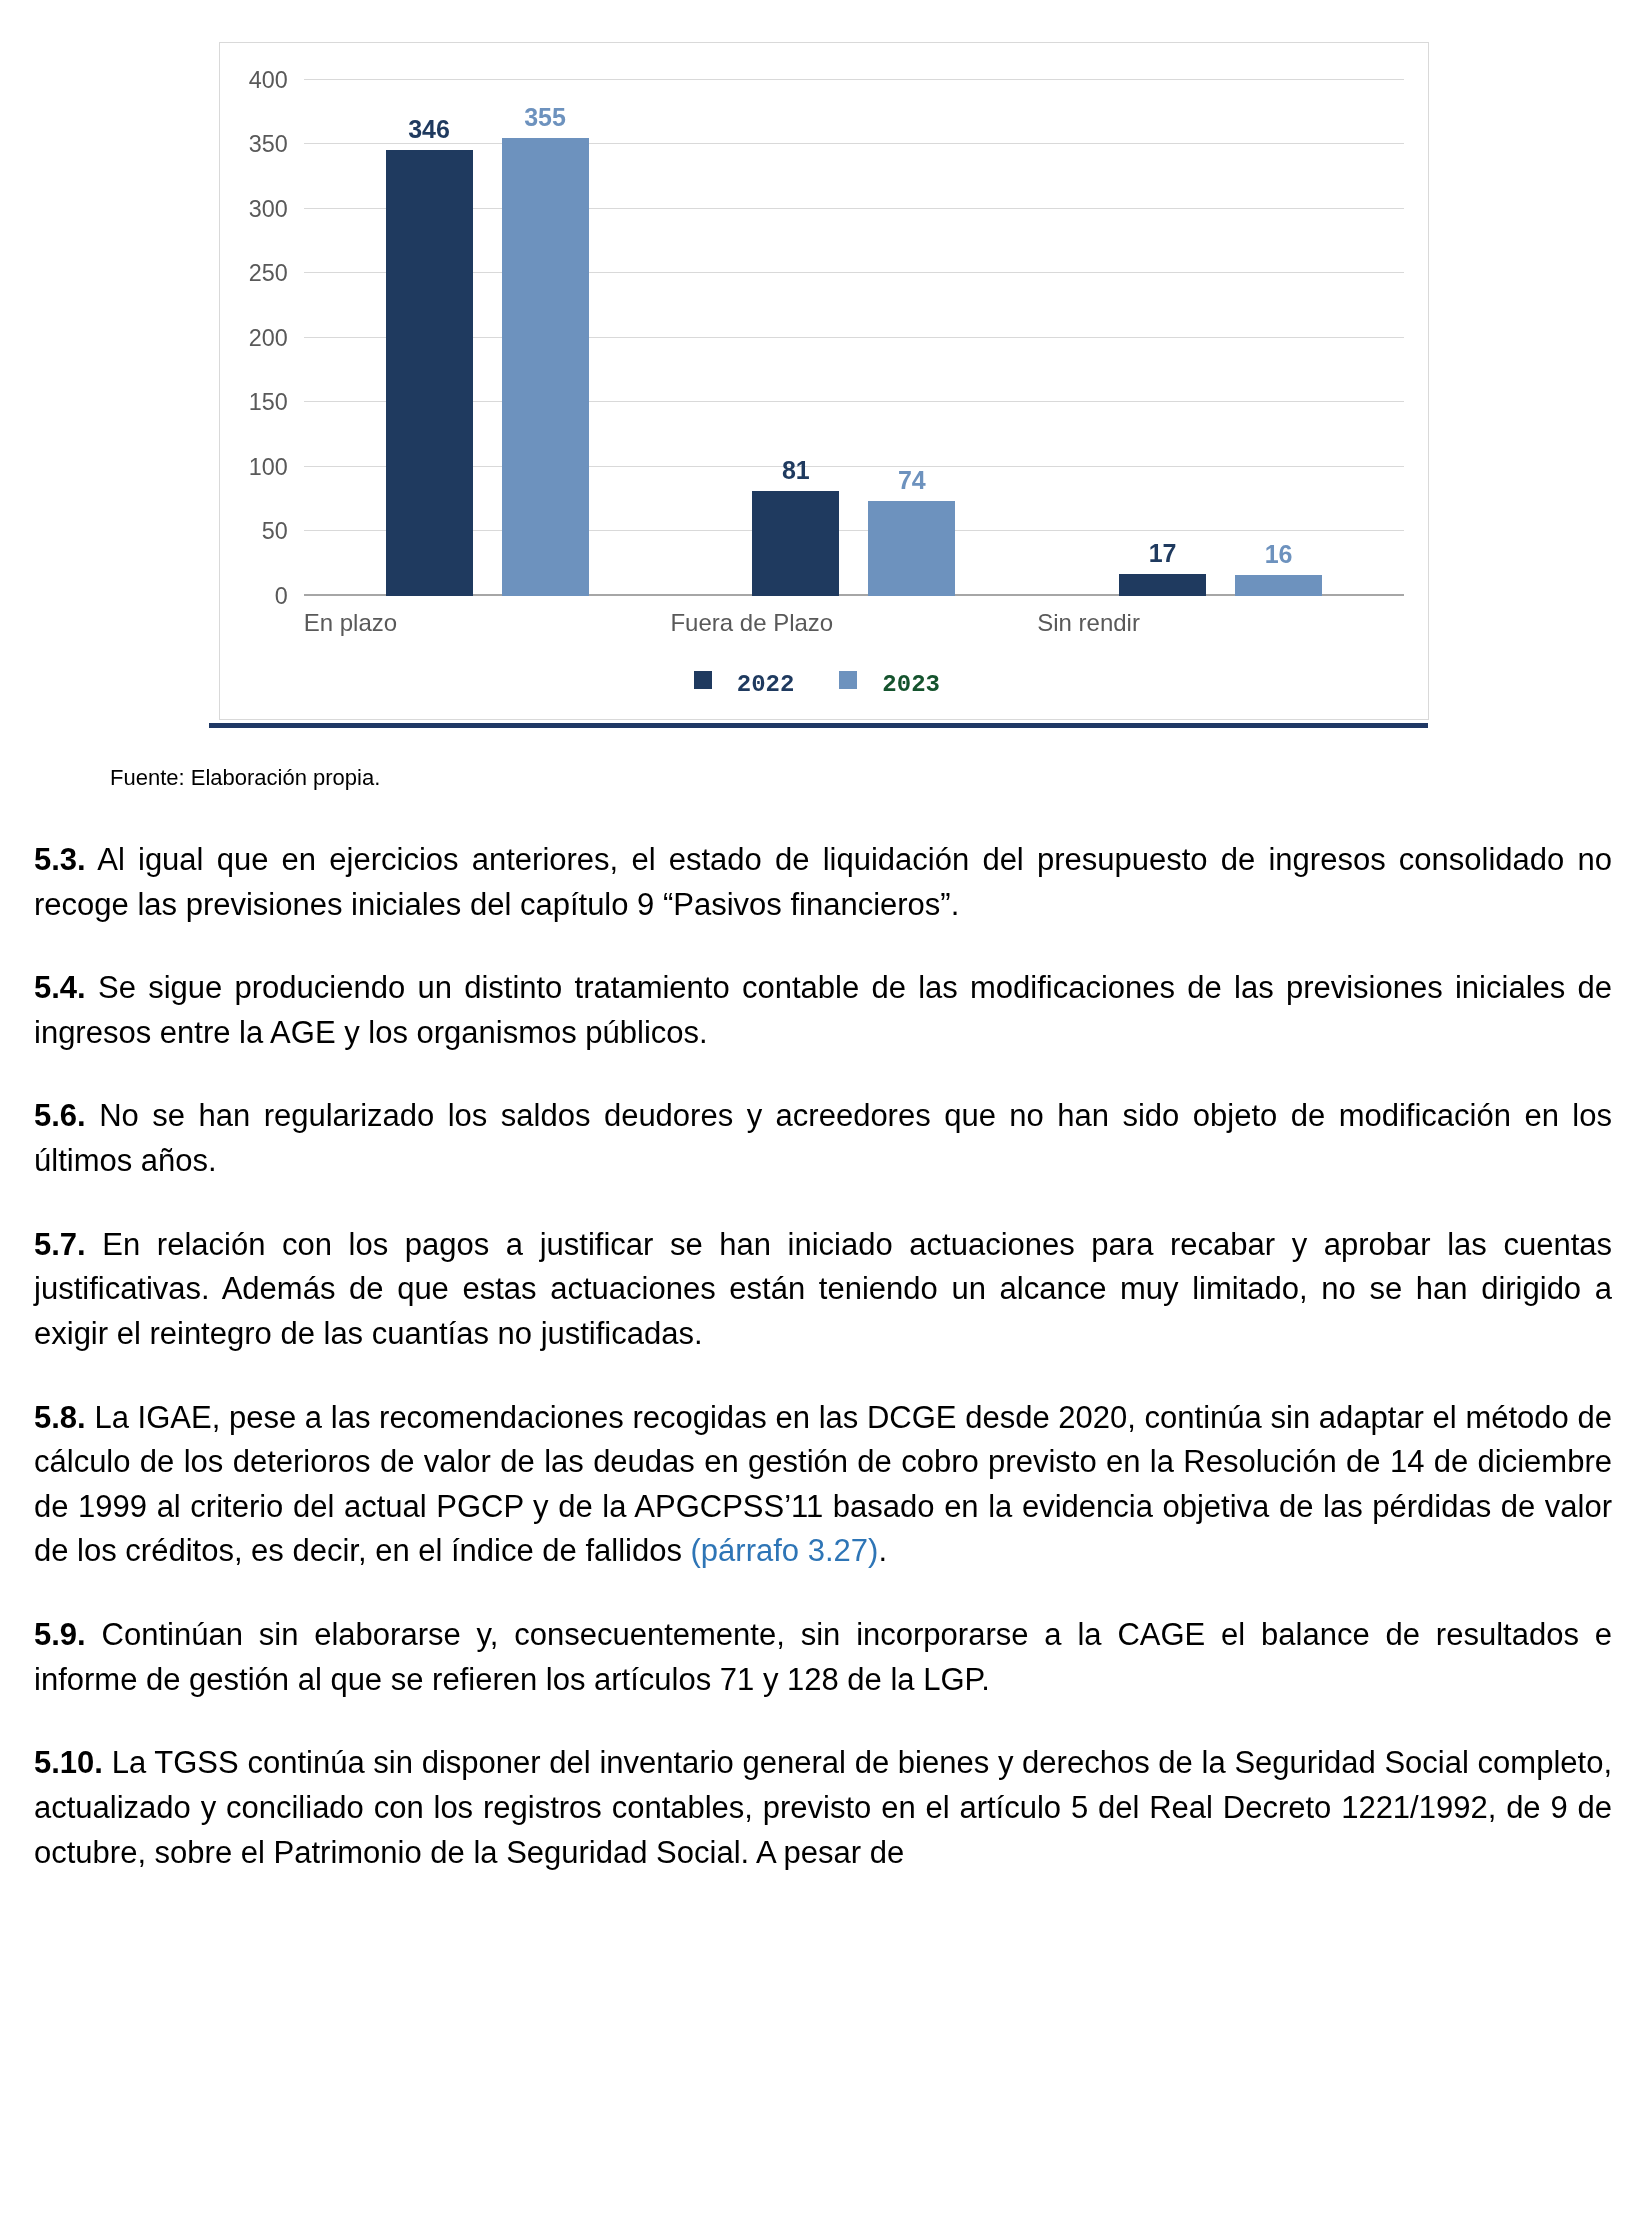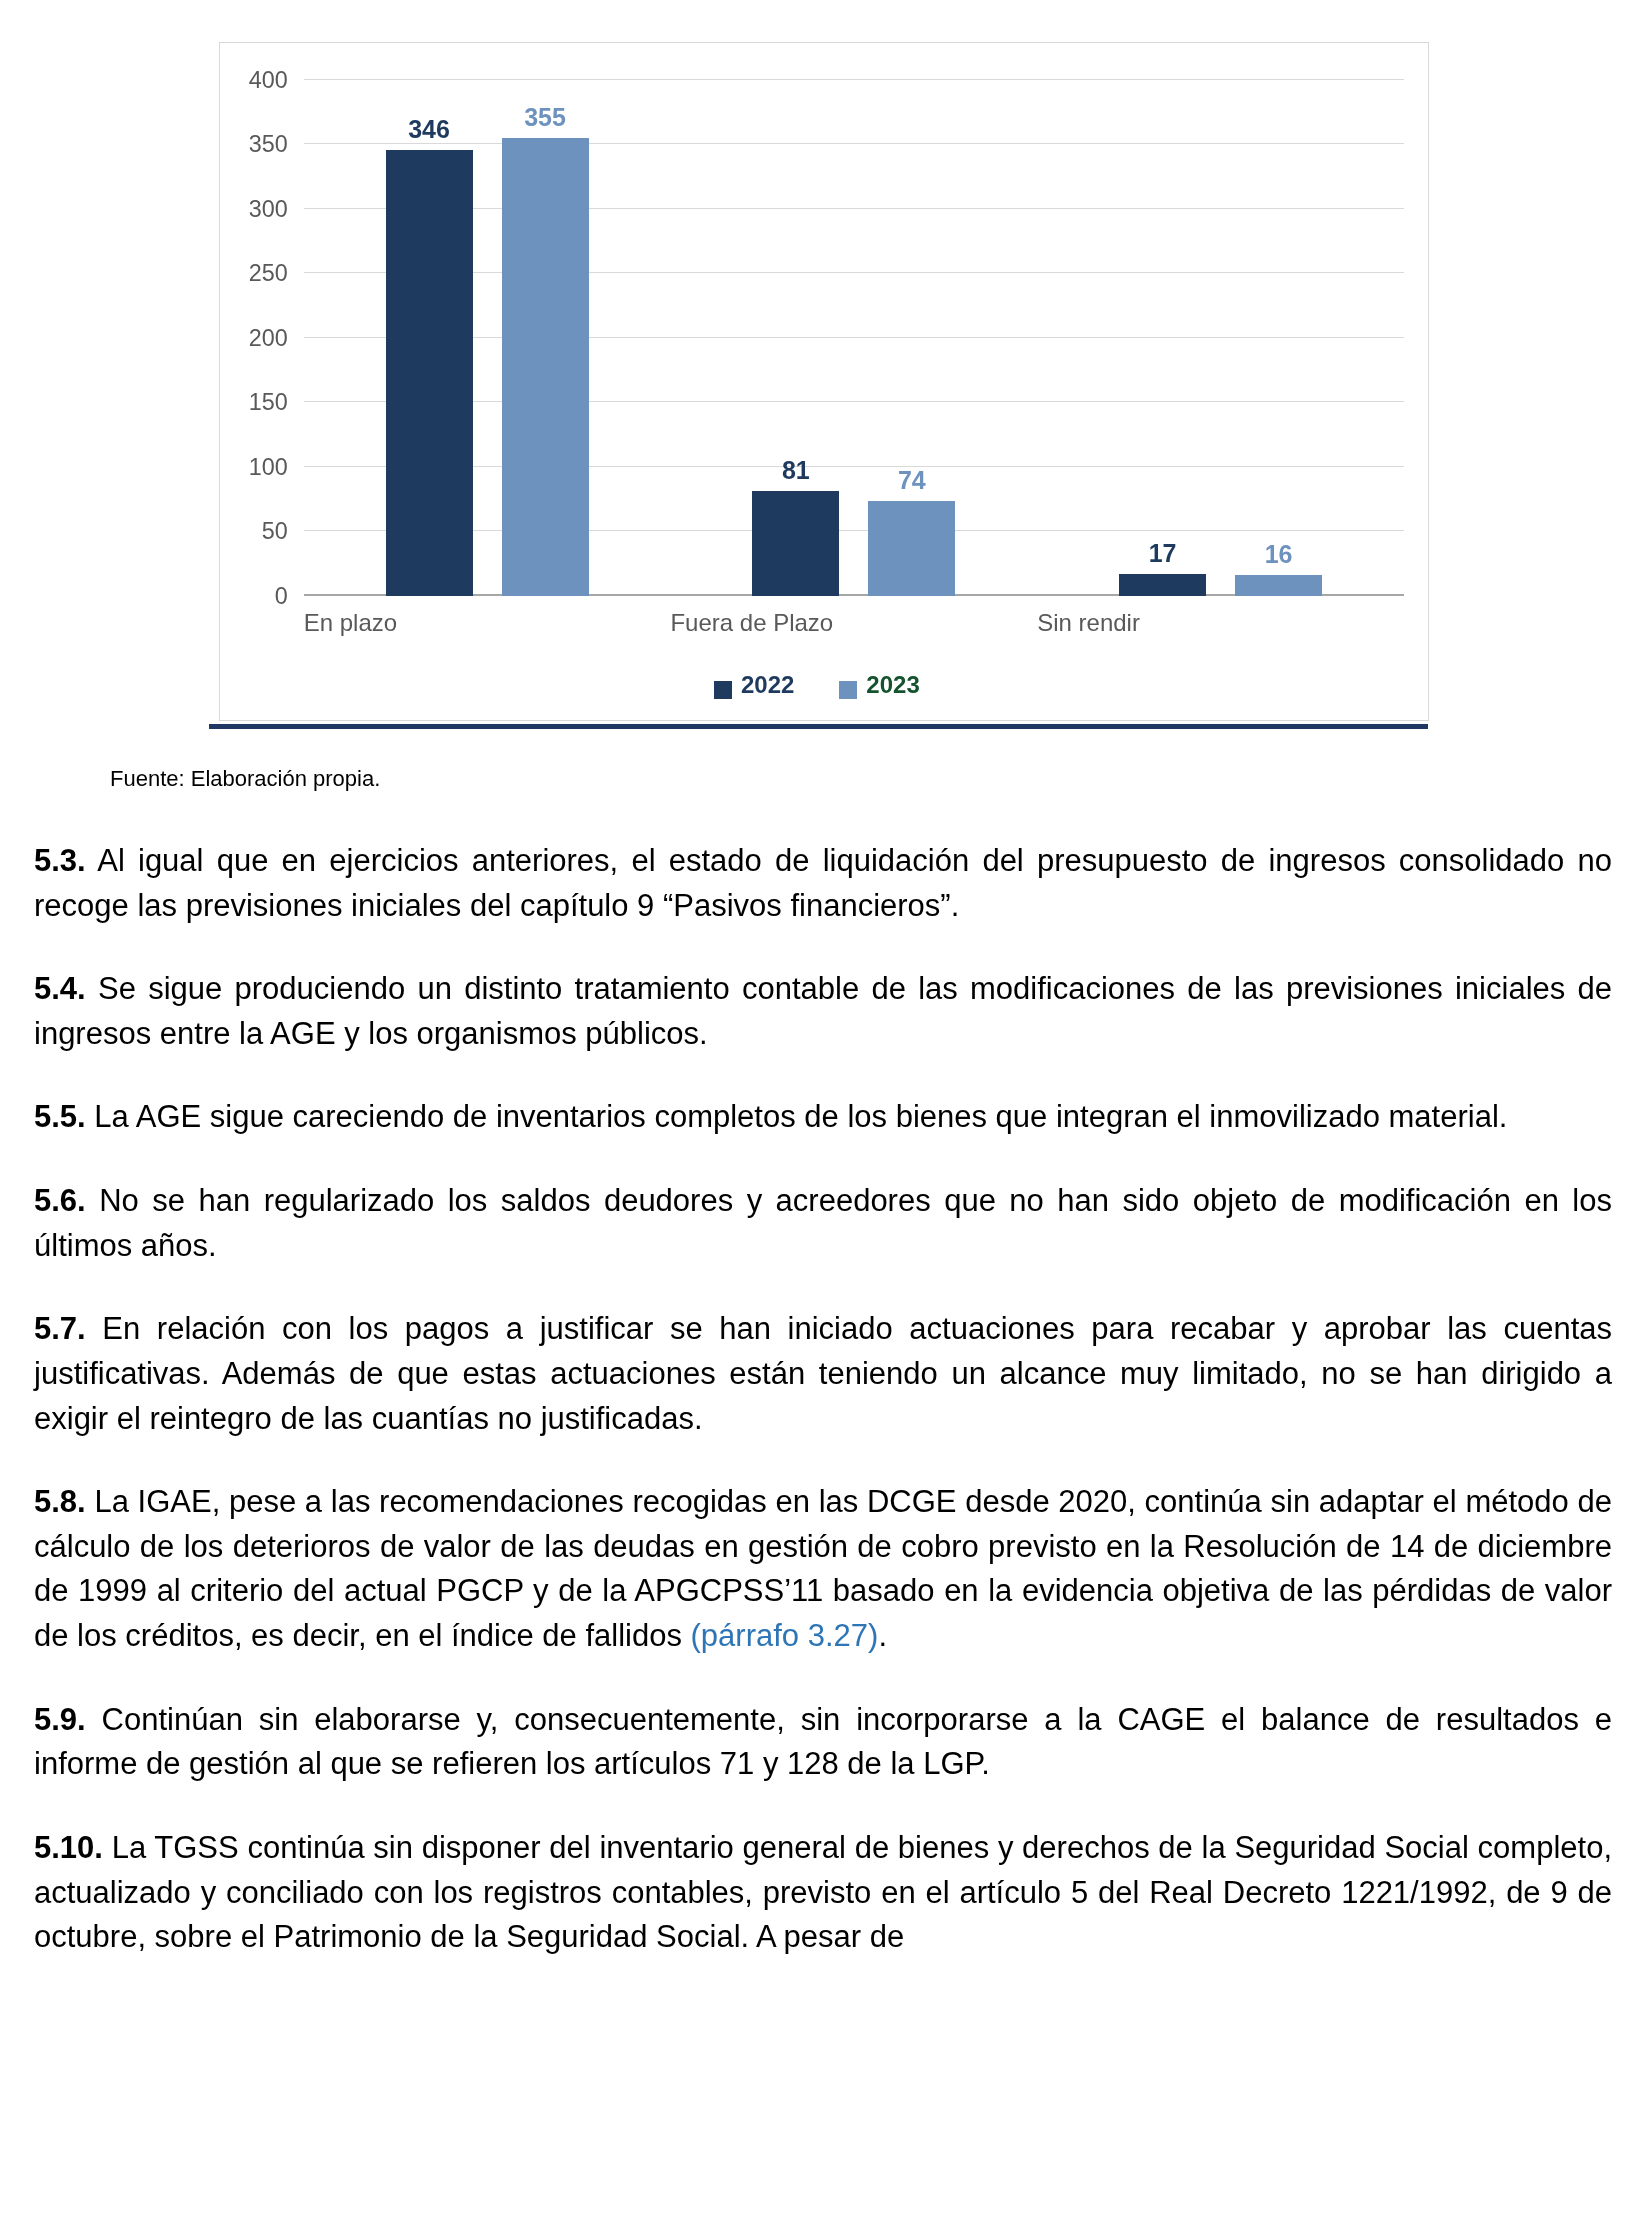--- a/index.html
+++ b/index.html
@@ -35,21 +35,21 @@
   .bar-groups { position:absolute; inset:0; display:flex; }
   .group-cell { flex:1; display:flex; justify-content:center; align-items:flex-end; gap:29px; }
   .bar-col { display:flex; flex-direction:column; align-items:center; }
   .bar-value { font-size:25px; font-weight:bold; margin-bottom:6.5px; }
   .bar { width:87px; }
   .cat-row-wrap { display:flex; margin-top:13px; }
   .y-spacer { flex:0 0 74px; }
   .cat-labels { flex:1; display:flex; }
   .cat-cell { flex:1; font-size:24px; color:#595959; }
   .legend { display:flex; justify-content:center; align-items:center; gap:45px; margin-top:34px; }
-  .legend-item { display:flex; align-items:flex-end; gap:9px; font-size:24px; font-weight:bold; }
+  .legend-item { display:flex; align-items:flex-start; gap:25px; font-size:24px; font-weight:bold;font-family:Liberation Mono, monospace; }
   .legend-swatch { width:18px; height:18px; display:inline-block; }
   .chart-underline { height:4.8px; background:#1F3864; margin-top:3.2px; margin-left:-9.7px; width:1219px; }
 
   
   .source-caption { margin:37px 0 0 76px; font-size:22px; }
 
   
   .body-text { margin-top:47px; }
   .para {
     font-size:31px; line-height:1.44; text-align:justify;
@@ -145,21 +145,20 @@
   </div>
 
   <div class="source-caption">Fuente: Elaboración propia.</div>
 
   <div class="body-text">
 
     <p class="para"><span class="para-number">5.3.</span> <span>Al igual que en ejercicios anteriores, el estado de liquidación del presupuesto de ingresos consolidado no recoge las previsiones iniciales del capítulo 9 “Pasivos financieros”.</span></p>
 
     <p class="para"><span class="para-number">5.4.</span> <span>Se sigue produciendo un distinto tratamiento contable de las modificaciones de las previsiones iniciales de ingresos entre la AGE y los organismos públicos.</span></p>
 
-    <p class="para"><span class="para-number">5.5.</span> <span>La AGE sigue careciendo de inventarios completos de los bienes que integran el inmovilizado material.</span></p>
 
     <p class="para"><span class="para-number">5.6.</span> <span>No se han regularizado los saldos deudores y acreedores que no han sido objeto de modificación en los últimos años.</span></p>
 
     <p class="para"><span class="para-number">5.7.</span> <span>En relación con los pagos a justificar se han iniciado actuaciones para recabar y aprobar las cuentas justificativas. Además de que estas actuaciones están teniendo un alcance muy limitado, no se han dirigido a exigir el reintegro de las cuantías no justificadas.</span></p>
 
     <p class="para"><span class="para-number">5.8.</span> <span>La IGAE, pese a las recomendaciones recogidas en las DCGE desde 2020, continúa sin adaptar el método de cálculo de los deterioros de valor de las deudas en gestión de cobro previsto en la Resolución de 14 de diciembre de 1999 al criterio del actual PGCP y de la APGCPSS’11 basado en la evidencia objetiva de las pérdidas de valor de los créditos, es decir, en el índice de fallidos </span><span class="para-link">(párrafo 3.27)</span><span>.</span></p>
 
     <p class="para"><span class="para-number">5.9.</span> <span>Continúan sin elaborarse y, consecuentemente, sin incorporarse a la CAGE el balance de resultados e informe de gestión al que se refieren los artículos 71 y 128 de la LGP.</span></p>
 
     <p class="para"><span class="para-number">5.10.</span> <span>La TGSS continúa sin disponer del inventario general de bienes y derechos de la Seguridad Social completo, actualizado y conciliado con los registros contables, previsto en el artículo 5 del Real Decreto 1221/1992, de 9 de octubre, sobre el Patrimonio de la Seguridad Social. A pesar de</span></p>

